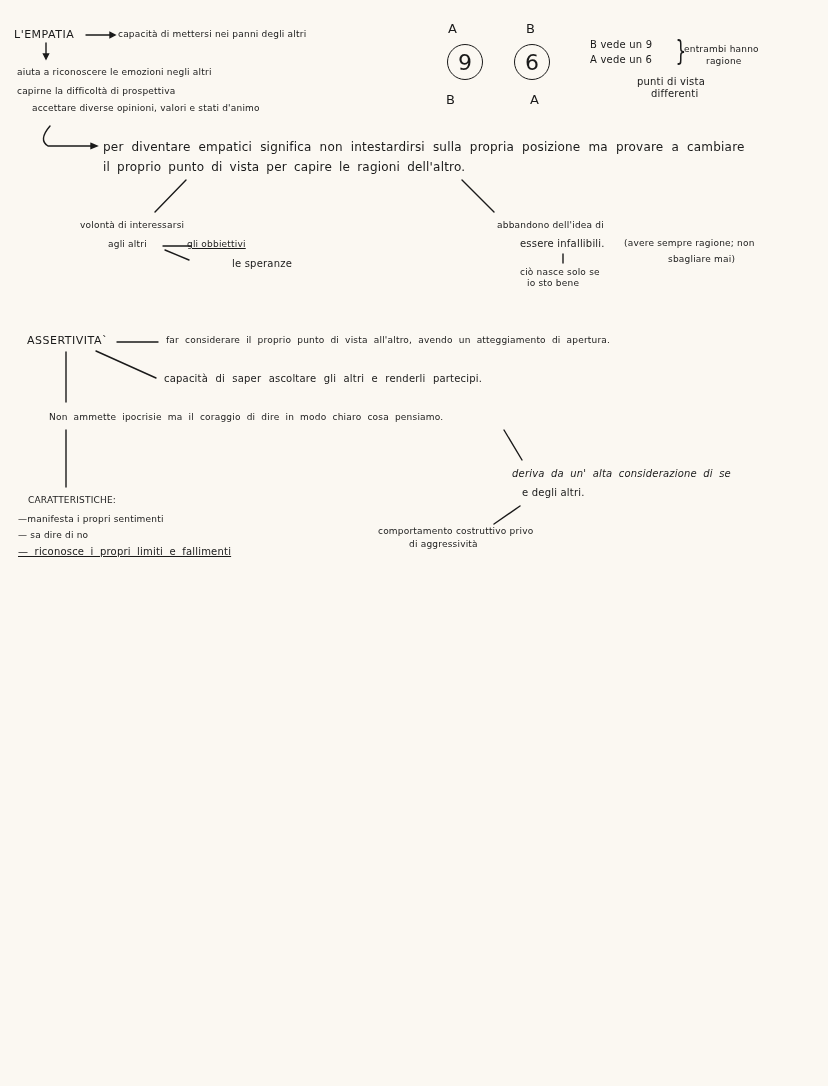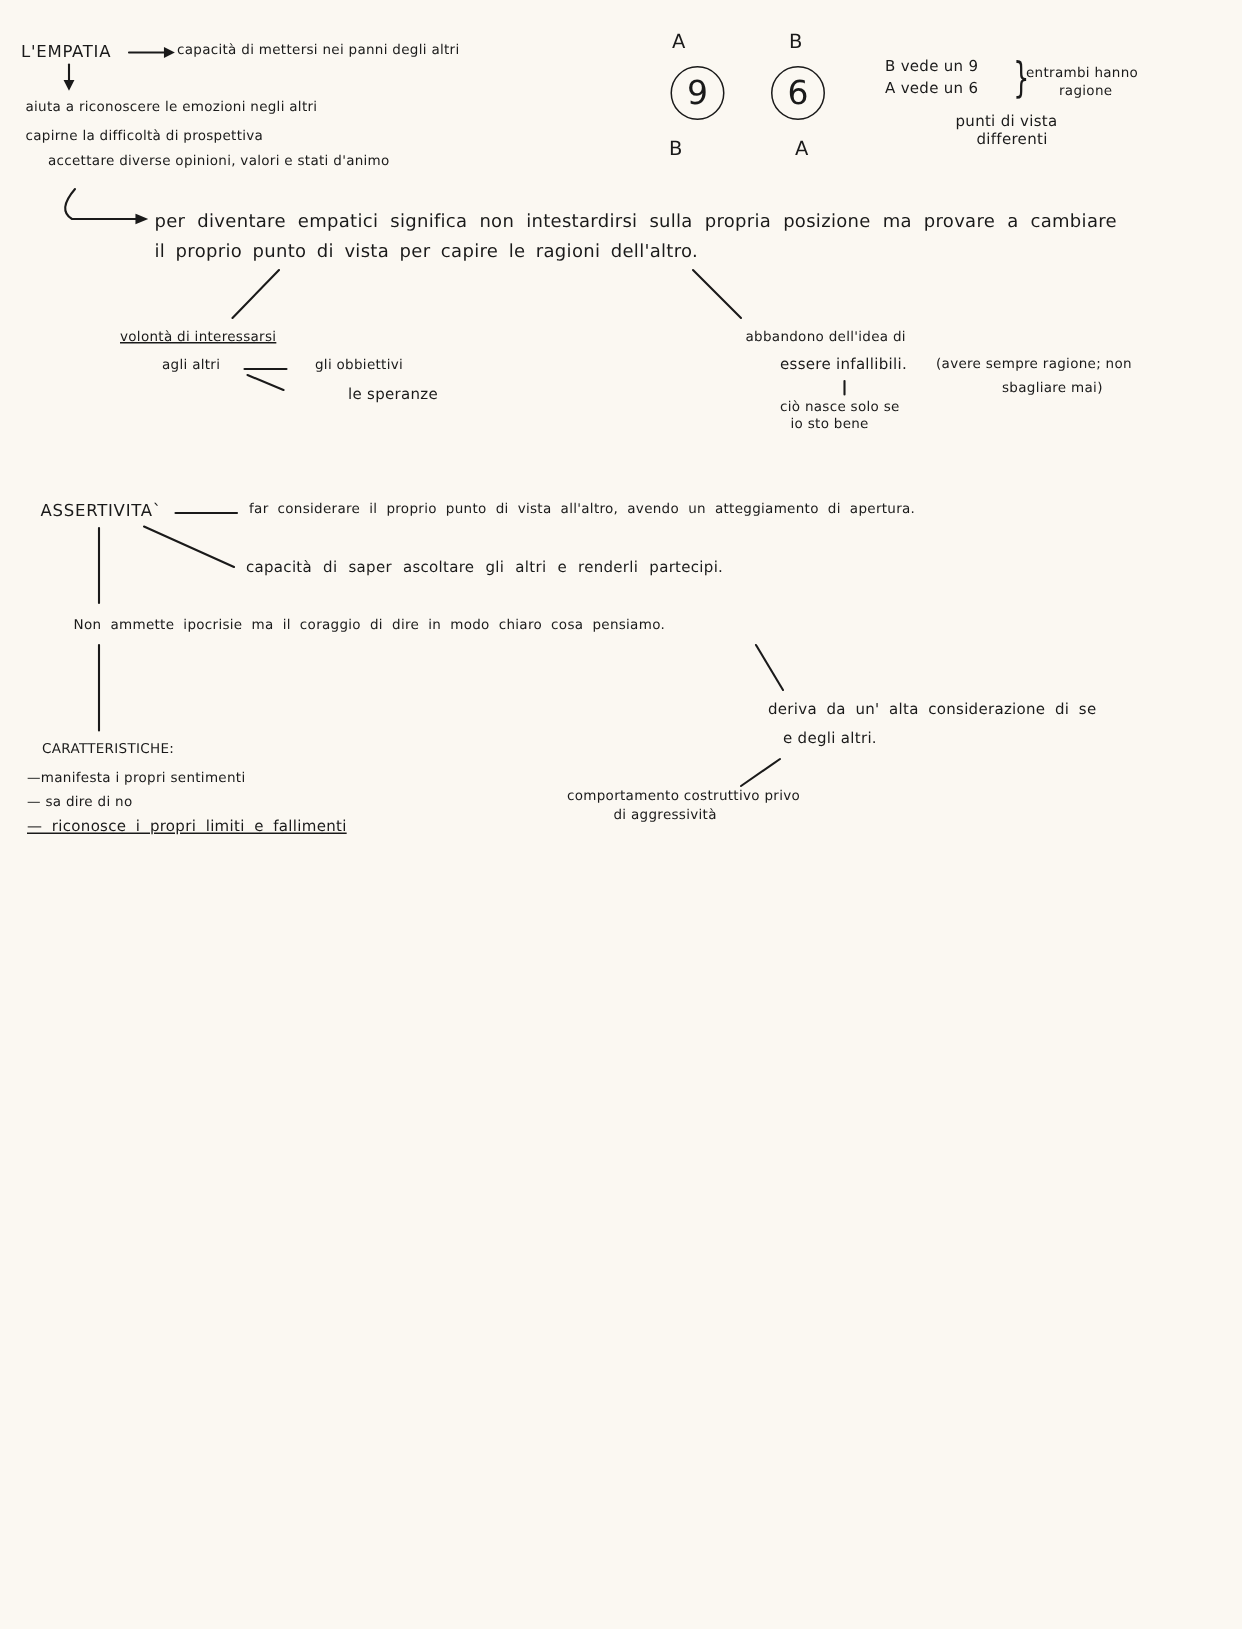--- a/index.html
+++ b/index.html
@@ -62,23 +62,23 @@
 <div class="t s11 caps" style="left:14px;top:29px;">L'EMPATIA</div>
 <div class="t s9" style="left:118px;top:30px;">capacità di mettersi nei panni degli altri</div>
 
 <div class="t s9" style="left:17px;top:68px;">aiuta a riconoscere le emozioni negli altri</div>
 <div class="t s9" style="left:17px;top:87px;">capirne la difficoltà di prospettiva</div>
 <div class="t s9" style="left:17px;top:104px;padding-left:15px;">accettare diverse opinioni, valori e stati d'animo</div>
 
 <div class="t s12" style="left:103px;top:141px;word-spacing:4px;">per diventare empatici significa non intestardirsi sulla propria posizione ma provare a cambiare</div>
 <div class="t s12" style="left:103px;top:161px;word-spacing:3px;">il proprio punto di vista per capire le ragioni dell'altro.</div>
 
-<div class="t s9" style="left:80px;top:221px;text-decoration:underline;">volontà di interessarsi</div>
+<div class="t s9" style="left:80px;top:221px;">volontà di interessarsi</div>
 <div class="t s9" style="left:108px;top:240px;">agli altri</div>
-<div class="t s9" style="left:210px;top:240px;">gli obbiettivi</div>
+<div class="t s9" style="left:187px;top:240px;text-decoration:underline;">gli obbiettivi</div>
 <div class="t s10" style="left:196px;top:259px;margin-left:36px;">le speranze</div>
 
 <div class="t s9" style="left:497px;top:221px;">abbandono dell'idea di</div>
 <div class="t s10" style="left:520px;top:239px;">essere infallibili.</div>
 <div class="t s9" style="left:624px;top:239px;">(avere sempre ragione; non</div>
 <div class="t s9" style="left:668px;top:255px;">sbagliare mai)</div>
 <div class="t s9" style="left:520px;top:268px;">ciò nasce solo se</div>
 <div class="t s9" style="left:527px;top:279px;">io sto bene</div>
 
 <div class="t s13" style="left:448px;top:22px;">A</div>
@@ -99,21 +99,21 @@
 <div class="t s9" style="left:684px;top:45px;">entrambi hanno</div>
 <div class="t s9" style="left:706px;top:57px;">ragione</div>
 <div class="t s10" style="left:637px;top:77px;">punti di vista</div>
 <div class="t s10" style="left:651px;top:89px;">differenti</div>
 
 <div class="t s11 caps" style="left:27px;top:335px;">ASSERTIVITA`</div>
 <div class="t s9" style="left:166px;top:336px;word-spacing:3px;">far considerare il proprio punto di vista all'altro, avendo un atteggiamento di apertura.</div>
 <div class="t s10" style="left:164px;top:374px;word-spacing:4px;">capacità di saper ascoltare gli altri e renderli partecipi.</div>
 <div class="t s9" style="left:49px;top:413px;word-spacing:3px;text-align:center;">Non ammette ipocrisie ma il coraggio di dire in modo chiaro cosa pensiamo.</div>
 
-<div class="t s10" style="left:512px;top:469px;word-spacing:3px;">deriva da un' alta considerazione di se</div>
+<div class="t s10" style="left:512px;top:469px;word-spacing:3px;font-style:italic;">deriva da un' alta considerazione di se</div>
 <div class="t s10" style="left:522px;top:488px;">e degli altri.</div>
 <div class="t s9" style="left:378px;top:527px;">comportamento costruttivo privo</div>
 <div class="t s9" style="left:409px;top:540px;">di aggressività</div>
 
 <div class="t s9" style="left:28px;top:496px;">CARATTERISTICHE:</div>
 <div class="t s9" style="left:18px;top:515px;">—manifesta i propri sentimenti</div>
 <div class="t s9" style="left:18px;top:531px;">— sa dire di no</div>
 <div class="t s10" style="left:18px;top:547px;word-spacing:3px;text-decoration:underline;">— riconosce i propri limiti e fallimenti</div>
 
 </body></html>

